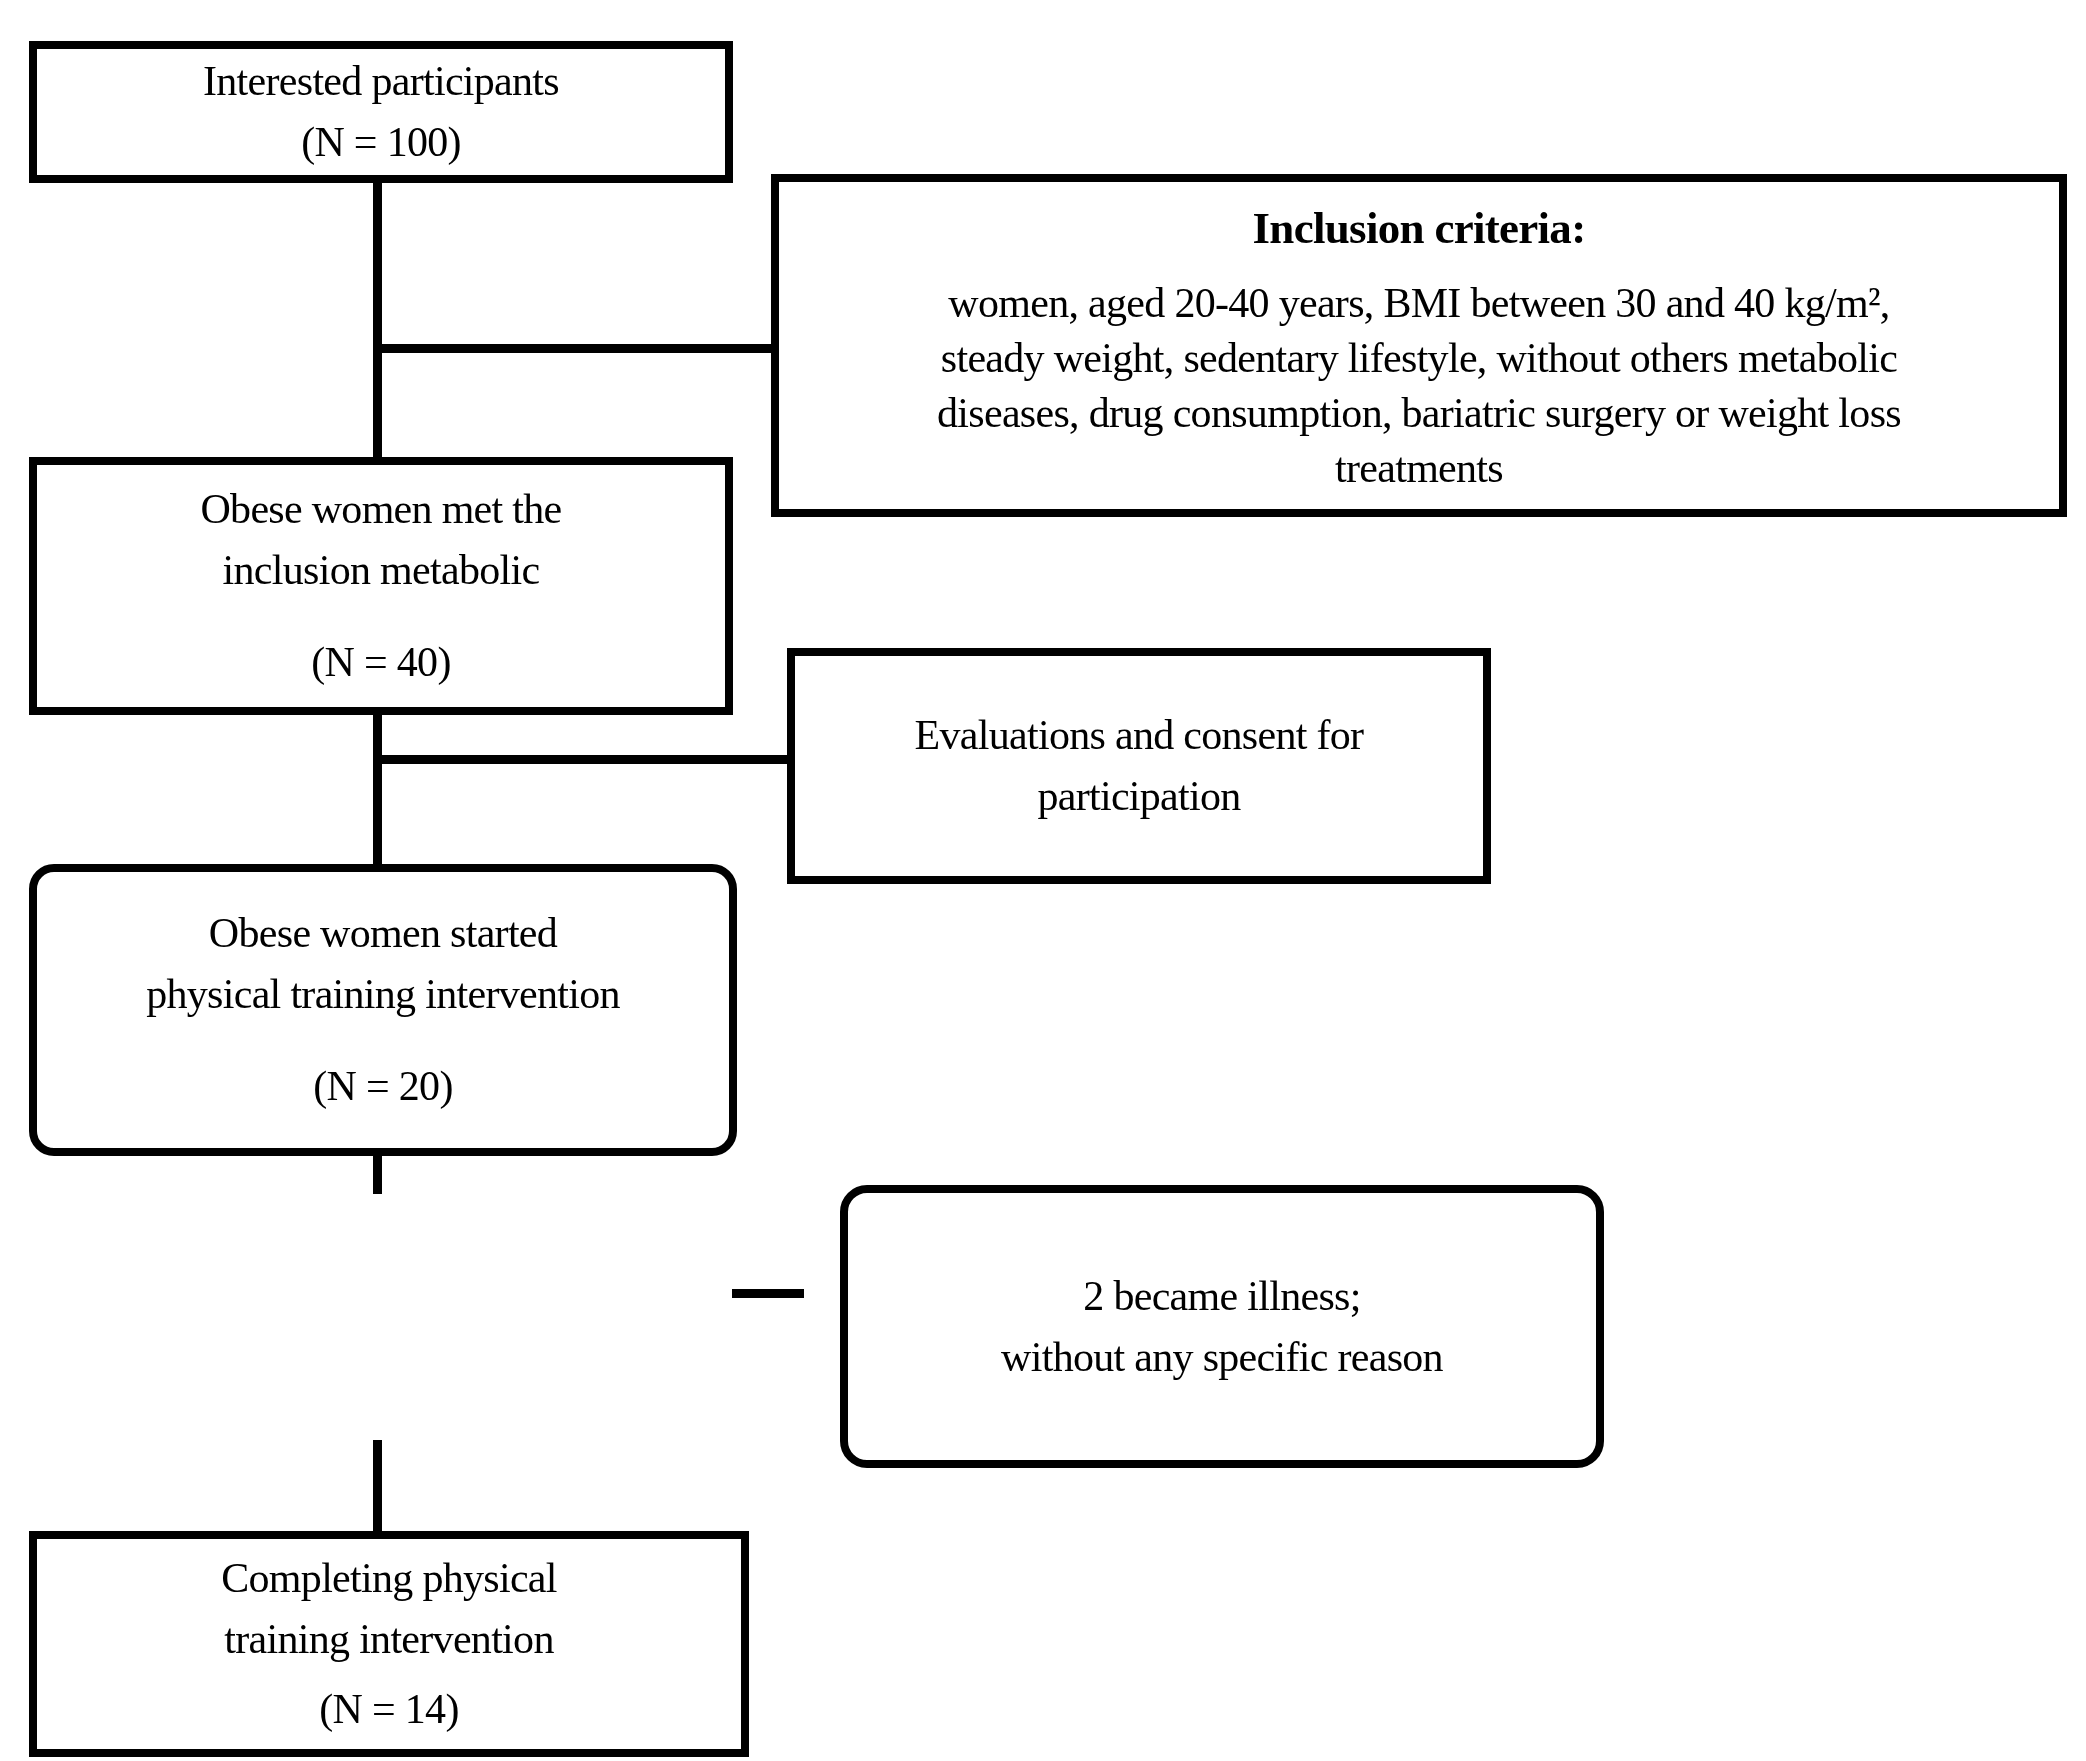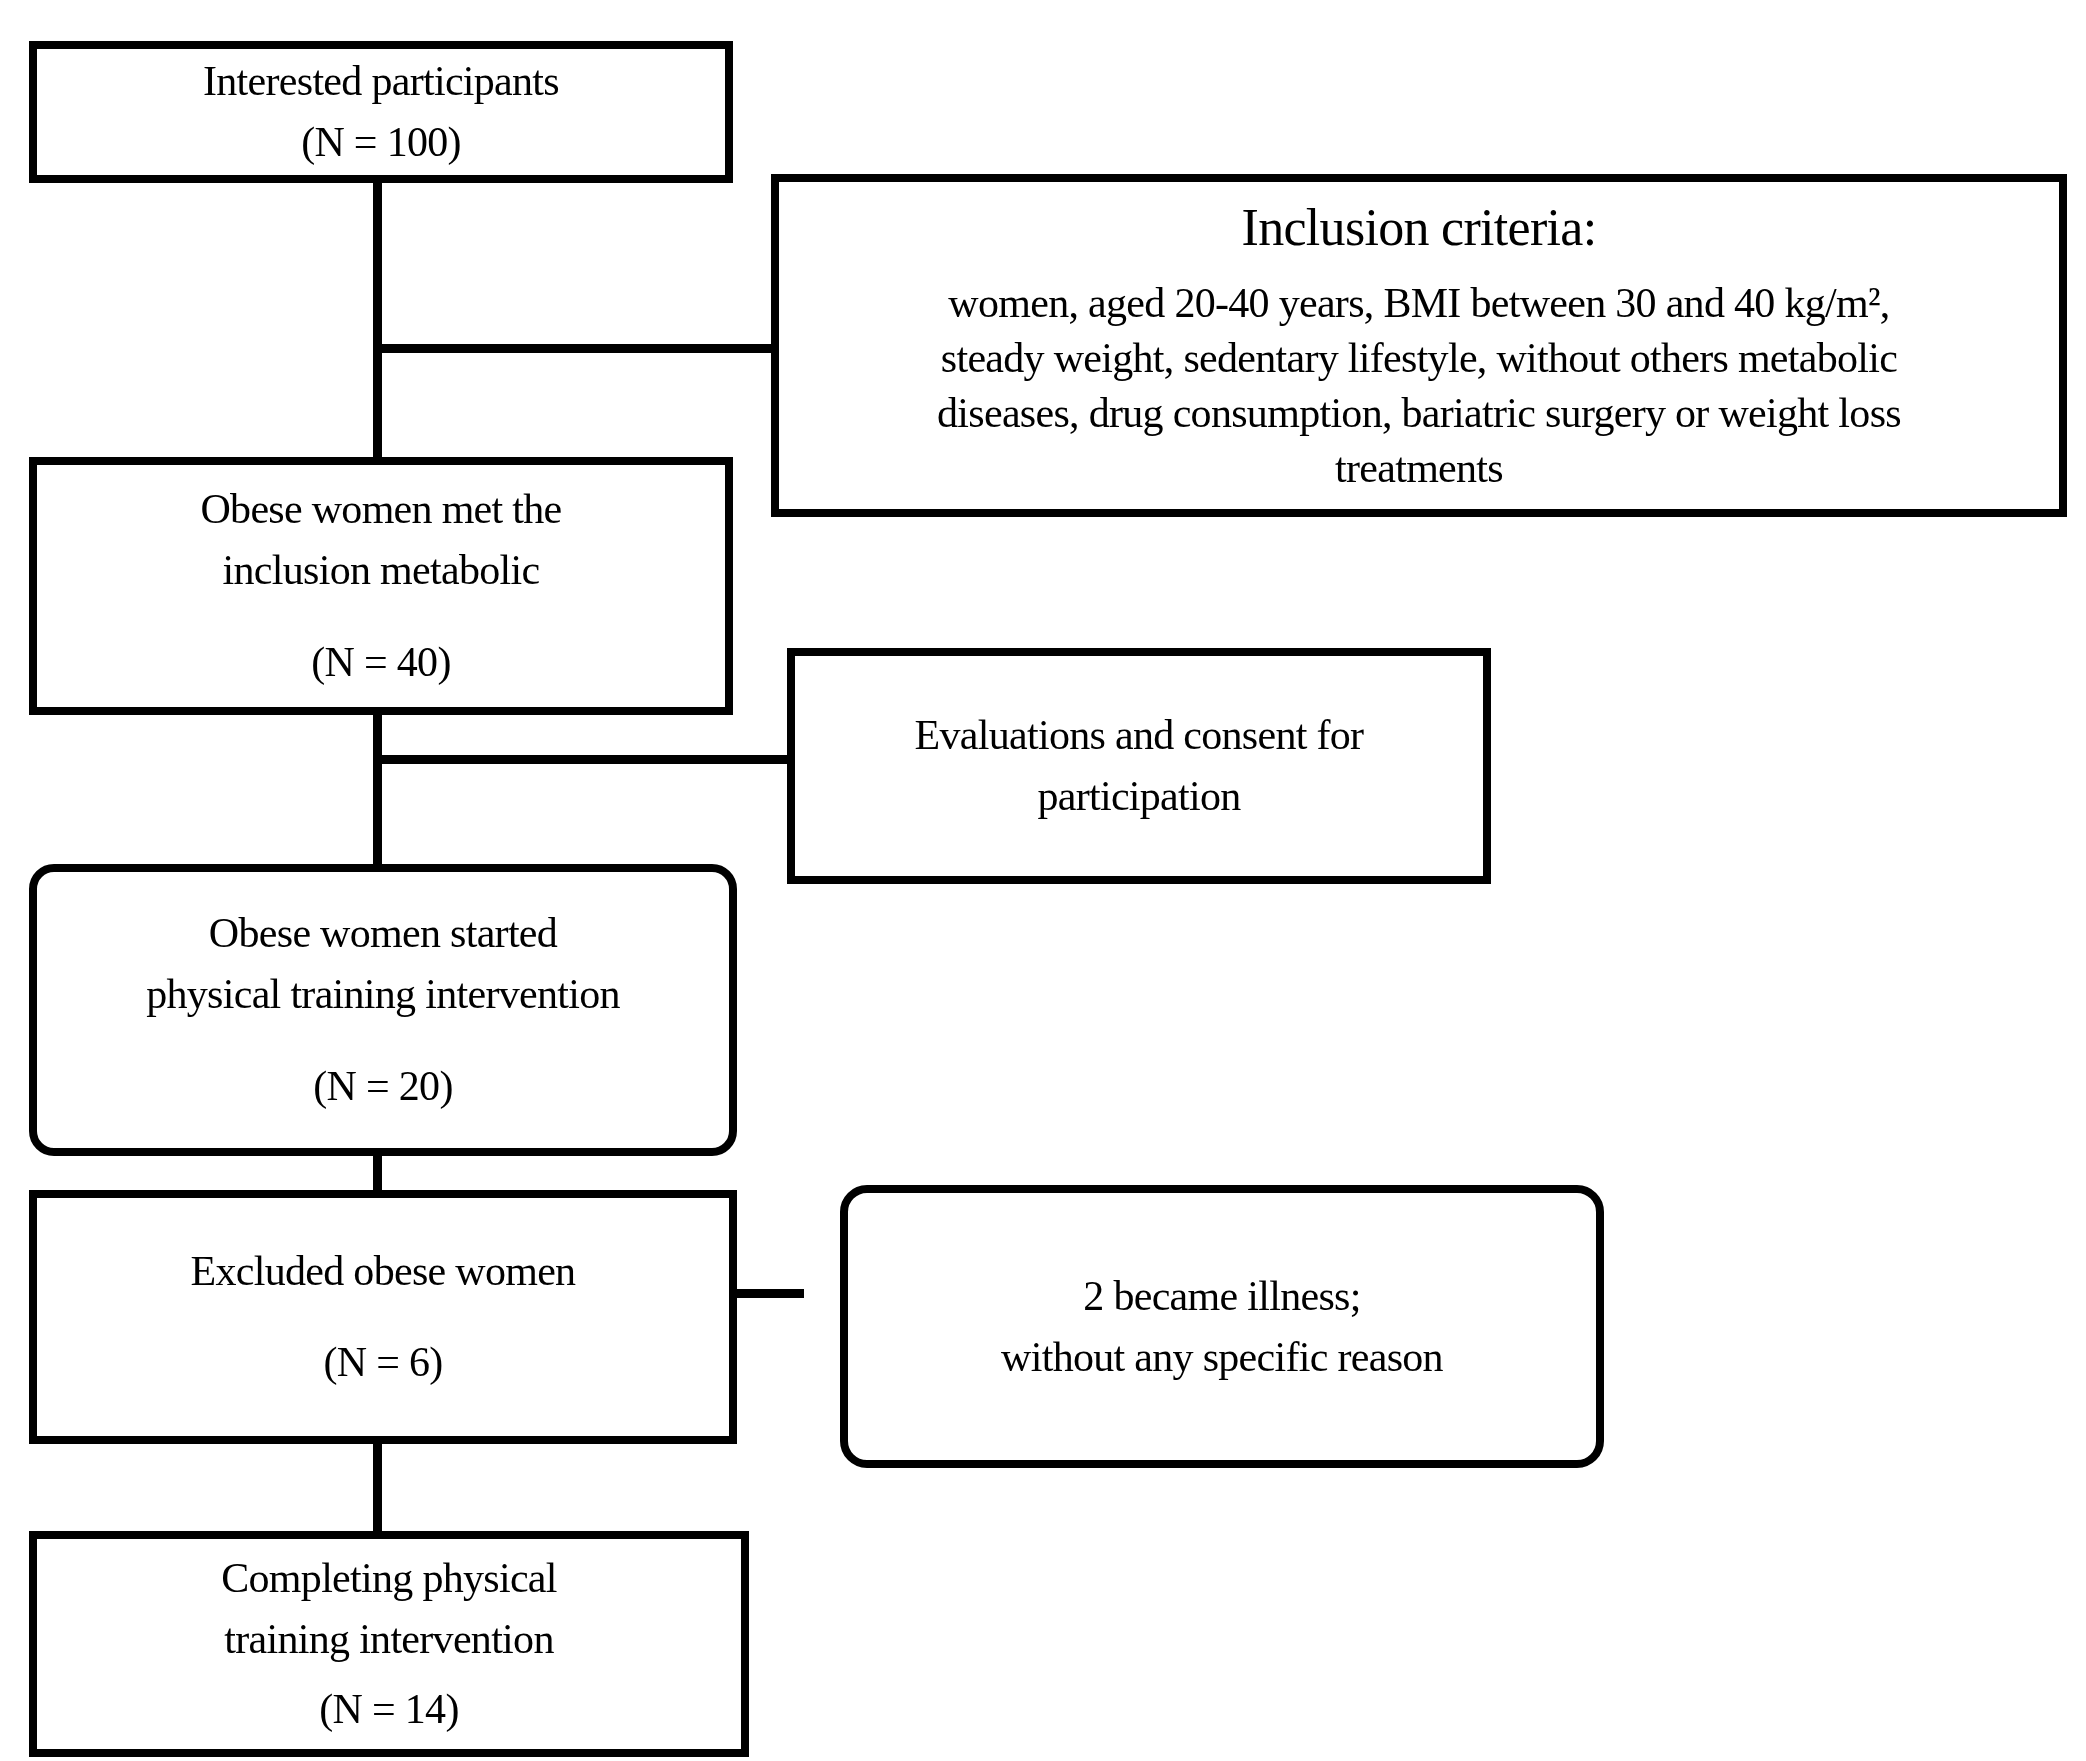--- a/index.html
+++ b/index.html
@@ -32,22 +32,22 @@
   .box .bline { white-space: nowrap; }
   .nline  { margin-top: 30.5px; white-space: nowrap; }
   .nline-sm { margin-top: 8.7px; white-space: nowrap; }
   .conn {
     position: absolute;
     background: #000000;
   }
   
   #box-inclusion { padding: 7.3px 22px; }
   #box-inclusion .title {
-    font-weight: normal;
-    font-size: 52px;
+    font-weight: bold;
+    font-size: 45px;
     line-height: 64px;
   }
   #box-inclusion .crit-line {
     font-size: 42px;
     line-height: 55px;
     white-space: nowrap;
   }
   #box-inclusion .crit-body { margin-top: 16px; }
 
   
@@ -107,24 +107,20 @@
     <div class="bline">Evaluations and consent for</div>
     <div class="bline">participation</div>
   </div>
 
   <div class="box" id="box-started">
     <div class="bline">Obese women started</div>
     <div class="bline">physical training intervention</div>
     <div class="nline">(N = 20)</div>
   </div>
 
-  <div class="box" id="box-excluded">
-    <div class="bline">Excluded obese women</div>
-    <div class="nline">(N = 6)</div>
-  </div>
 
   <div class="box" id="box-reasons">
     <div class="bline">2 became illness;</div>
     <div class="bline">without any specific reason</div>
   </div>
 
   <div class="box" id="box-completing">
     <div class="bline">Completing physical</div>
     <div class="bline">training intervention</div>
     <div class="nline-sm">(N = 14)</div>

